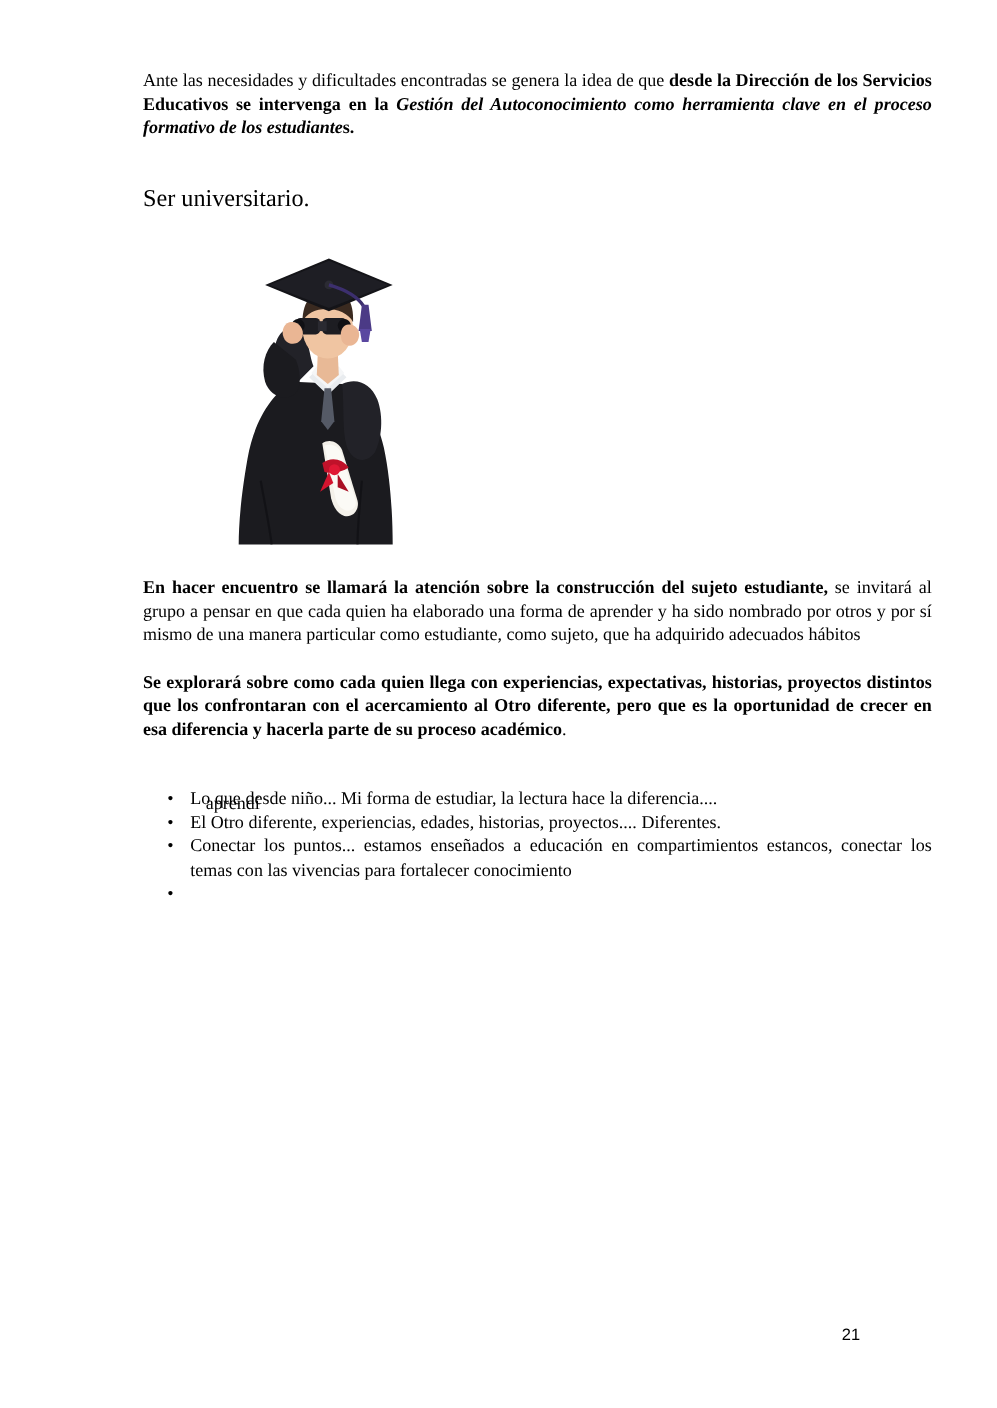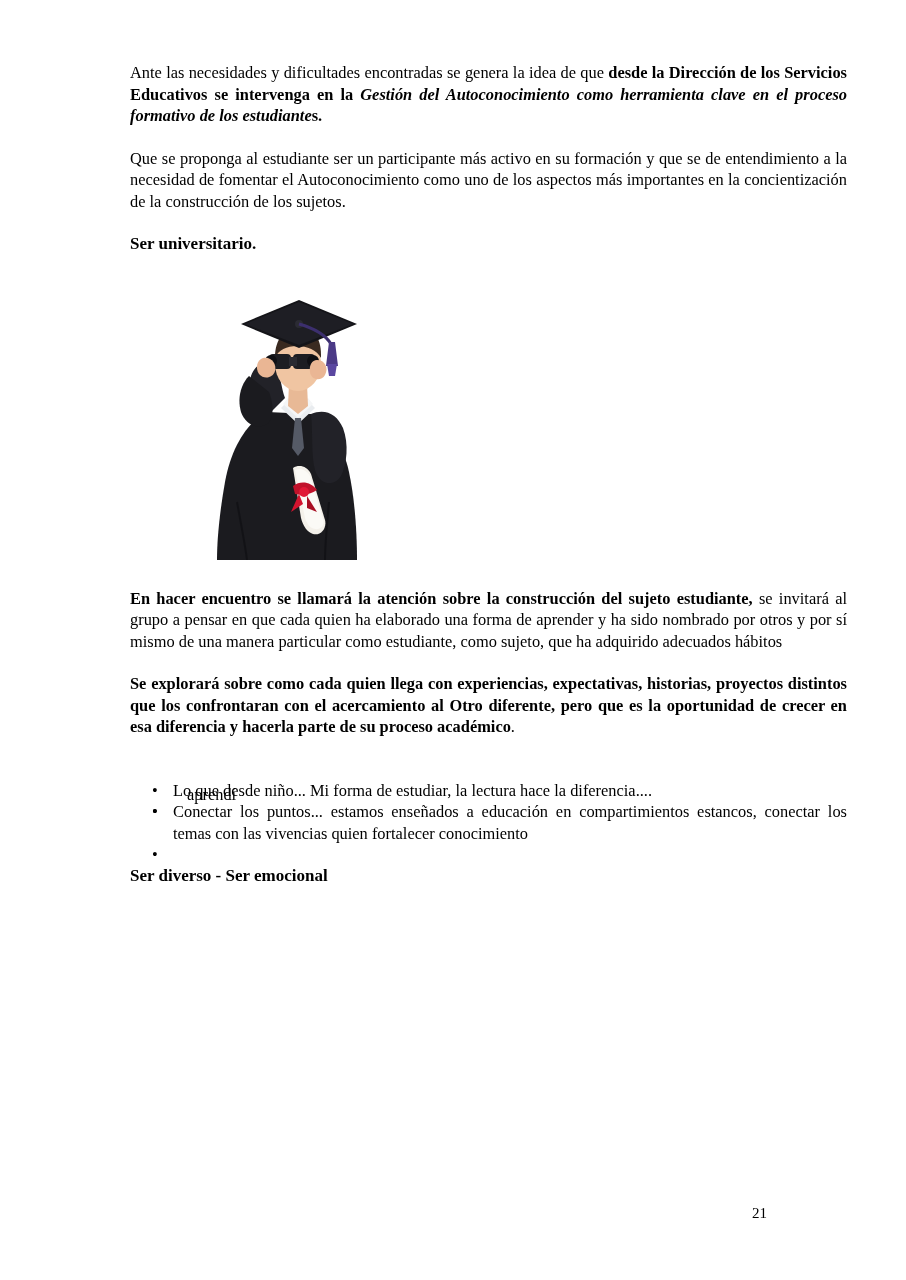--- a/index.html
+++ b/index.html
@@ -33,22 +33,22 @@
     font-size: 16.4px;
     line-height: 21.5px;
     text-align: justify;
     text-justify: inter-word;
   }
   .para-gap { height: 21px; }
   b, .b { font-weight: bold; }
   .bi { font-weight: bold; font-style: italic; }
 
   .heading {
-    font-weight: bold;
-    font-size: 17px;
+    font-weight: normal;
+    font-size: 22px;
     line-height: 21.5px;
   }
 
   .figure {
     margin: 17px 0 0 0;
     width: 717px;
     display: block;
   }
   .figure-inner {
     margin-left: 77px;
@@ -86,37 +86,36 @@
     z-index: 2;
   }
   .overlap-b {
     position: absolute;
     left: 14px;
     top: 4px;
     z-index: 1;
   }
   .pagenum {
     position: absolute;
-    right: 76px;
+    right: 61px;
     bottom: 58px;
     font-size: 15px;
-    font-family: Liberation Serif, serif;
+    font-family: Liberation Sans, sans-serif;
   }
 </style>
 </head>
 <body>
 
 <div class="page">
   <div class="content">
 
     <p><span>Ante las necesidades y dificultades encontradas se genera la idea de que </span><b>desde la Dirección de los Servicios Educativos se intervenga en la </b><span class="bi">Gestión del Autoconocimiento como herramienta clave en el proceso formativo de los estudiante</span><b>s.</b></p>
 
     <div class="para-gap"></div>
 
-    <p>Que se proponga al estudiante ser un participante más activo en su formación y que se de entendimiento a la necesidad de fomentar el Autoconocimiento como uno de los aspectos más importantes en la concientización de la construcción de los sujetos.</p>
 
     <div class="para-gap"></div>
 
     <p class="heading">Ser universitario.</p>
 
     <div class="figure">
       <div class="figure-inner">
         <svg class="grad-svg" width="182" height="295" viewBox="0 0 182 295" xmlns="http://www.w3.org/2000/svg">
           <rect x="0" y="0" width="182" height="295" fill="#ffffff"></rect>
 
@@ -190,30 +189,30 @@
     <ul class="bullets">
       <li>
         <span class="bullet-dot">•</span>
         <span class="overlap-wrap">
           <span class="overlap-a">Lo que</span>
           <span class="overlap-b">aprendí</span>
         </span><span>  desde niño... Mi forma de estudiar, la lectura hace la diferencia....</span>
       </li>
       <li>
         <span class="bullet-dot">•</span>
-      </li>
-      <li>
-        <span class="bullet-dot">•</span>
-        <span>Conectar los puntos... estamos enseñados a educación en compartimientos estancos, conectar los temas con las vivencias quien fortalecer conocimiento</span>
+        <span>El Otro diferente, experiencias, edades, historias, proyectos.... Diferentes.</span>
+      </li>
+      <li>
+        <span class="bullet-dot">•</span>
+        <span>Conectar los puntos... estamos enseñados a educación en compartimientos estancos, conectar los temas con las vivencias para fortalecer conocimiento</span>
       </li>
       <li>
         <span class="bullet-dot">•</span>
       </li>
     </ul>
 
     <div class="para-gap"></div>
 
-    <p class="heading">Ser diverso - Ser emocional</p>
 
   </div>
 
   <div class="pagenum">21</div>
 </div>
 
 </body></html>

